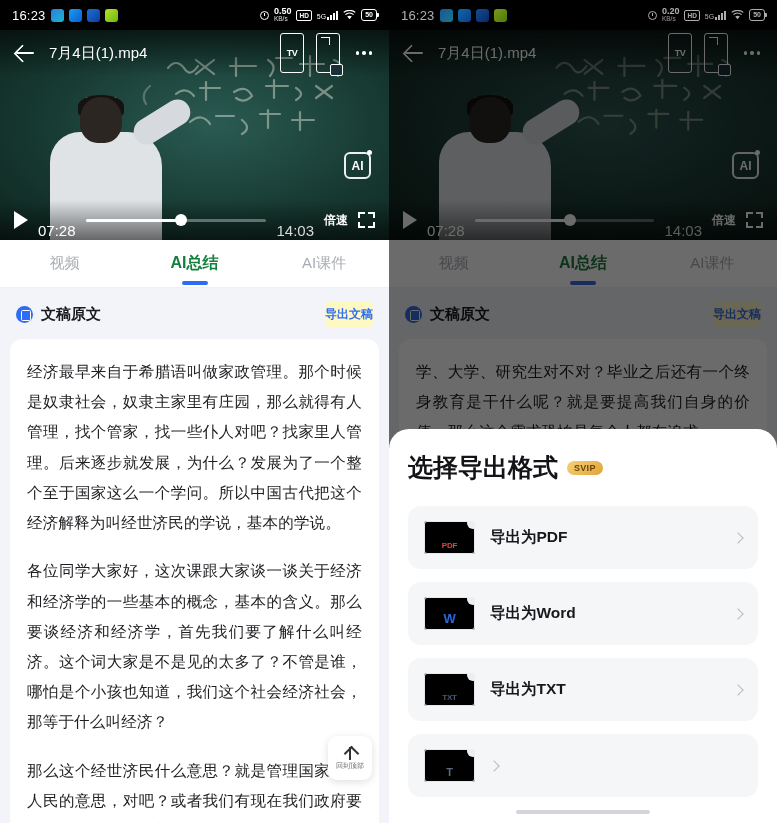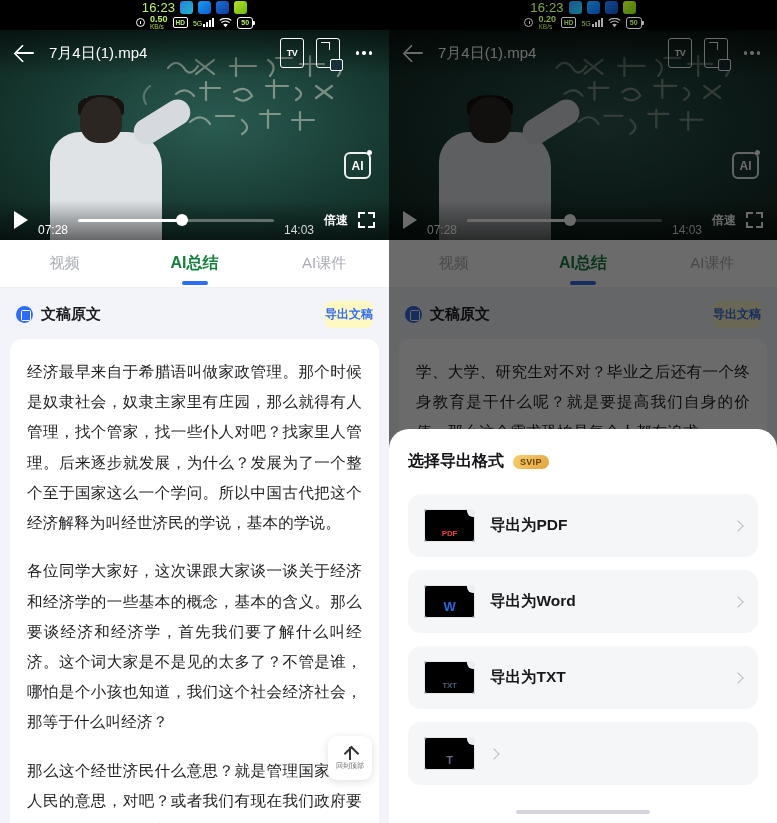--- a/index.html
+++ b/index.html
@@ -8,23 +8,23 @@
     background: #000;
     font-family: "Liberation Sans", "DejaVu Sans", sans-serif;
     overflow: hidden;
   }
   .screens { display: flex; width: 777px; height: 823px; }
   .phone { position: relative; width: 389px; height: 823px; background: #fff; overflow: hidden; }
   .phone.right { width: 388px; }
 
   
   .statusbar {
-    height: 30px; background: #000; color: #bef264;
+    height: 30px; background: #000; color: #ffffff;
     display: flex; align-items: center; justify-content: space-between;
-    padding: 0 12px; font-size: 13px; position: relative; z-index: 5; flex-direction: column;
+    padding: 0 12px; font-size: 13px; position: relative; z-index: 5;
   }
   .sb-left { display: flex; align-items: center; gap: 5px; }
   .sb-time { font-size: 13px; font-weight: 500; letter-spacing: .2px; }
   .sb-app { width: 13px; height: 13px; border-radius: 3px; display:inline-block; }
   .app1 { background: linear-gradient(135deg,#2a7de1,#1fb6c9); }
   .app2 { background: linear-gradient(135deg,#1a9bf0,#0a5fd0); }
   .app3 { background: linear-gradient(135deg,#1c6fd8,#0b3f9c); }
   .app4 { background: linear-gradient(135deg,#b6e02a,#6fb80e); }
   .sb-right { display: flex; align-items: center; gap: 5px; font-size: 9px; }
   .sb-speed { line-height: 1; text-align: left; font-size: 8px; }
@@ -74,21 +74,21 @@
     display:flex; align-items:center; padding:0 13px; gap:12px;
     background: linear-gradient(180deg, rgba(0,0,0,.55), rgba(0,0,0,0));
     z-index:3;
   }
   .v-back { width:24px; height:24px; position:relative; flex:0 0 auto; cursor:pointer; }
   .v-back:before{content:"";position:absolute;left:3px;top:11px;width:18px;height:2px;background:#fff;border-radius:2px;}
   .v-back:after{content:"";position:absolute;left:3px;top:6px;width:11px;height:11px;
                 border-left:2px solid #fff;border-bottom:2px solid #fff;transform:rotate(45deg);border-radius:1px;}
   .v-title { flex:1; color:#fff; font-size:15px; font-weight:400; white-space:nowrap;
              overflow:hidden; text-overflow:ellipsis; }
-  .v-ic { width:24px; height:30px; position:relative; flex:0 0 auto; cursor:pointer; }
+  .v-ic { width:24px; height:40px; position:relative; flex:0 0 auto; cursor:pointer; }
   .ic-tv { border:1.6px solid #fff; border-radius:3px;
            color:#fff; font-size:9px; font-weight:700; display:flex;
            align-items:center; justify-content:center; letter-spacing:-.5px; }
   .ic-pip { border:1.6px solid #fff; border-radius:3px; }
   .ic-pip:after{content:"";position:absolute;right:-4px;bottom:-4px;width:11px;height:10px;
                 border:1.6px solid #fff;border-radius:2px;background:#183038;}
   .ic-pip:before{content:"";position:absolute;left:4px;top:3px;width:8px;height:7px;
                  border-top:1.5px solid #fff;border-right:1.5px solid #fff;transform:rotate(0deg);}
   .ic-more { display:flex; align-items:center; justify-content:center; gap:3px; }
   .ic-more i { width:3.5px; height:3.5px; background:#fff; border-radius:50%; display:block; }
@@ -100,21 +100,21 @@
   }
   .ai-badge:after{content:"";position:absolute;right:-3px;top:-4px;width:5px;height:5px;
                   background:#fff;border-radius:50%;}
   .vid-controls {
     position:absolute; left:0; right:0; bottom:0; height:40px; z-index:3;
     display:flex; align-items:center; gap:10px; padding:0 14px;
     background: linear-gradient(0deg, rgba(0,0,0,.55), rgba(0,0,0,0));
   }
   .play-btn { width:0;height:0;border-left:14px solid #fff;border-top:9px solid transparent;
               border-bottom:9px solid transparent; cursor:pointer; flex:0 0 auto; }
-  .t-cur, .t-dur { color:#fff; font-size:12px; flex:0 0 auto;margin-top:20px; }
+  .t-cur, .t-dur { color:#fff; font-size:15px; flex:0 0 auto;margin-top:20px; }
   .t-dur { color:#d8d8d8; }
   .seek { flex:1; height:3px; background:rgba(255,255,255,.34); border-radius:3px;
           position:relative; cursor:pointer; }
   .seek-fill { position:absolute; left:0; top:0; bottom:0; width:53%;
                background:#fff; border-radius:3px; }
   .seek-knob { position:absolute; left:53%; top:50%; width:12px; height:12px;
                margin-left:-6px; margin-top:-6px; background:#fff; border-radius:50%; }
   .speed { color:#fff; font-size:12px; font-weight:600; flex:0 0 auto; cursor:pointer; }
   .fs { width:17px;height:16px; position:relative; flex:0 0 auto; cursor:pointer; }
   .fs i { position:absolute; width:7px; height:6px; }
@@ -157,21 +157,21 @@
   .fab-arrow:after{content:"";position:absolute;left:2.5px;top:2px;width:9px;height:9px;
                    border-left:2px solid #333;border-top:2px solid #333;transform:rotate(45deg);}
   .fab-label { font-size:7px; color:#666; margin-top:1px; white-space:nowrap; }
 
   
   .dimmable { filter: brightness(.62) saturate(.85); }
   .scrim { position:absolute; inset:0; background:rgba(0,0,0,.32); z-index:8; }
   .sheet { position:absolute; left:0; right:0; bottom:0; height:394px;
            background:#fff; border-radius:20px 20px 0 0; z-index:9; padding:22px 19px 0; }
   .sheet-title-row { display:flex; align-items:center; gap:9px; margin-bottom:22px; }
-  .sheet-title { font-size:16px; font-weight:700; color:#141418; }
+  .sheet-title { font-size:25px; font-weight:700; color:#141418; }
   .svip { background:linear-gradient(135deg,#f6d076,#e0a43a); color:#6b4406;
           font-size:9px; font-weight:700; padding:2px 7px; border-radius:9px;
           letter-spacing:.3px; }
   .opt { display:flex; align-items:center; background:#f5f6f8; border-radius:13px;
          padding:15px 16px; margin-bottom:13px; cursor:pointer; gap:15px; }
   .opt-ic { width:51px; height:33px; position:relative; flex:0 0 auto;
             background:#000000; border-radius:3px 7px 3px 3px;
             box-shadow:inset 0 0 0 1px #e6e8ec; }
   .opt-ic:before { content:""; position:absolute; right:0; top:0; width:8px; height:8px;
                    background:#eceef2; border-radius:0 3px 0 6px; }

